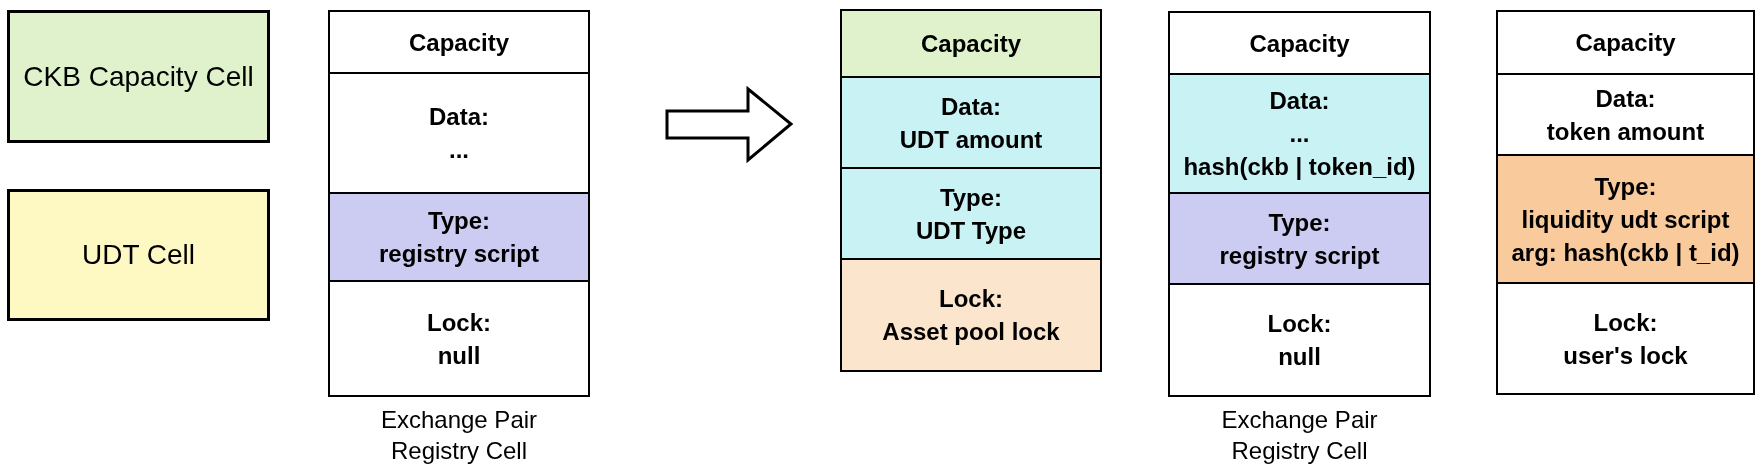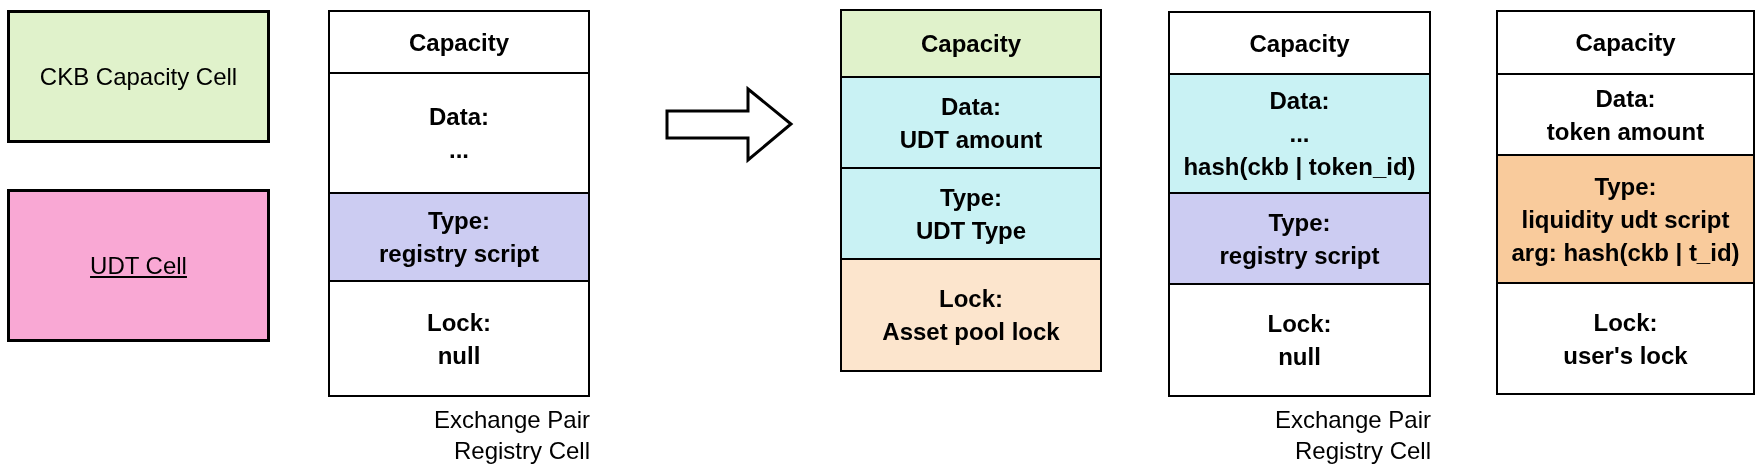--- a/index.html
+++ b/index.html
@@ -16,21 +16,21 @@
     overflow: hidden;
   }
   .standalone {
     position: absolute;
     box-sizing: border-box;
     border: 3px solid #000000;
     display: flex;
     align-items: center;
     justify-content: center;
     text-align: left;
-    font-size: 24px;
+    font-size: 28px;
     color: #000000;
     background: #ffffff;
   }
   .column {
     position: absolute;
     box-sizing: border-box;
     border: 2px solid #000000;
     background: #ffffff;
   }
   .section {
@@ -43,40 +43,40 @@
     font-size: 24px;
     line-height: 33px;
     color: #000000;
     font-weight: bold;
   }
   .section + .section {
     border-top: 2px solid #000000;
   }
   .caption {
     position: absolute;
-    text-align: right;
+    text-align: center;
     white-space: pre-line;
     font-size: 24px;
     line-height: 31px;
     color: #000000;
   }
   .arrow-svg {
     position: absolute;
     left: 656px;
     top: 84px;
   }
 </style>
 </head>
 <body>
 
 <div class="canvas">
 
   <div class="standalone" style="left: 7px; top: 10px; width: 263px; height: 133px; background-color: rgb(224, 242, 203);">CKB Capacity Cell</div>
 
-  <div class="standalone" style="left: 7px; top: 189px; width: 263px; height: 153px; background-color: #f9a8d4; text-decoration: underline;">UDT Cell</div>
+  <div class="standalone" style="left: 7px; top: 189px; width: 263px; height: 132px; background-color: #fef9c3;">UDT Cell</div>
 
   <div class="column" style="left:328px; top:10px; width:262px;">
     <div class="section" style="height: 60px; background-color: rgb(255, 255, 255);">Capacity</div>
     <div class="section" style="height: 118px; background-color: rgb(255, 255, 255);">Data:
 ...</div>
     <div class="section" style="height: 86px; background-color: rgb(204, 204, 242);">Type:
 registry script</div>
     <div class="section" style="height: 113px; background-color: rgb(255, 255, 255);">Lock:
 null</div>
   </div>

